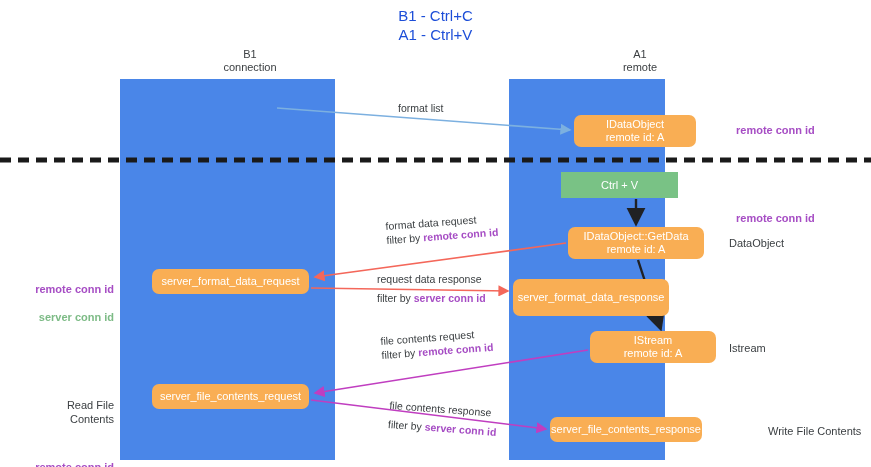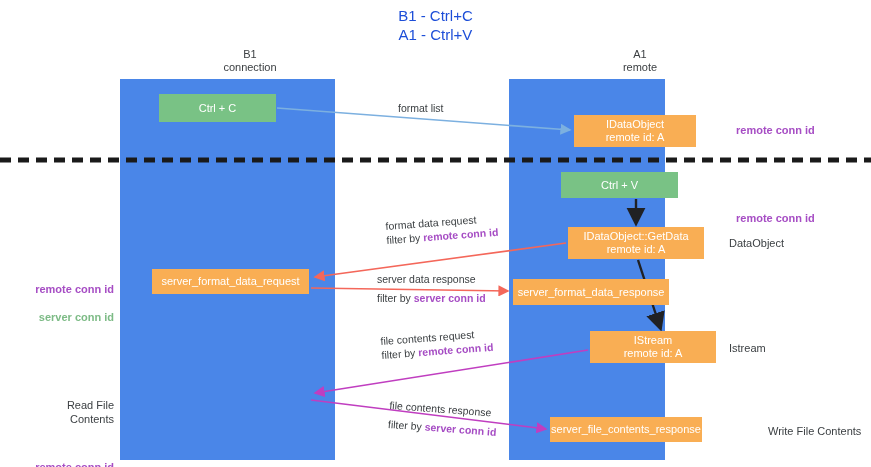--- a/index.html
+++ b/index.html
@@ -34,28 +34,28 @@
   #lane-a1{left:509px;top:79px;width:156px;height:381px;}
 
   
   .box{
     box-sizing:border-box;
     display:flex;align-items:center;justify-content:center;
     text-align:center;color:#ffffff;font-size:11px;line-height:13px;
     white-space:pre-line;
   }
   .box.green{background:#79c285;}
-  .box.orange{background:#f9ae54;}
+  .box.orange{background:#f9ae54;border-radius:7px;}
 
   #box-ctrlc{left:159px;top:94px;width:117px;height:28px;}
   #box-idataobject{left:574px;top:115px;width:122px;height:32px;}
   #box-ctrlv{left:550px;top:172px;width:117px;height:26px;margin-left:11px;}
   #box-getdata{left:568px;top:227px;width:136px;height:32px;}
   #box-sfdreq{left:152px;top:269px;width:157px;height:25px;}
-  #box-sfdresp{left:513px;top:279px;width:156px;height:26px;}
+  #box-sfdresp{left:513px;top:279px;width:156px;height:37px;}
   #box-istream{left:590px;top:331px;width:126px;height:32px;}
   #box-sfcreq{left:152px;top:384px;width:157px;height:25px;}
   #box-sfcresp{left:550px;top:417px;width:152px;height:25px;}
 
   
   .anno{font-size:11px;line-height:14px;white-space:pre-line;}
   .anno.purple{color:#a64dc4;font-weight:bold;}
   .anno.grey{color:#3c4043;}
   #anno-remote-1{left:736px;top:123px;}
   #anno-remote-2{left:736px;top:211px;}
@@ -141,30 +141,30 @@
 
     <g>
       <line x1="588" y1="350" x2="315" y2="393" stroke="#c03ec0" stroke-width="1.6" marker-end="url(#ah-mag)"></line>
     </g>
 
     <g>
       <line x1="311" y1="400" x2="546" y2="429" stroke="#c03ec0" stroke-width="1.6" marker-end="url(#ah-mag)"></line>
     </g>
   </svg>
 
-  <div class="abs box green" id="box-ctrlc">Ctrl + C</div>
   <div class="abs box orange" id="box-idataobject">IDataObject
 remote id: A</div>
   <div class="abs box green" id="box-ctrlv">Ctrl + V</div>
   <div class="abs box orange" id="box-getdata">IDataObject::GetData
 remote id: A</div>
   <div class="abs box orange" id="box-sfdreq">server_format_data_request</div>
   <div class="abs box orange" id="box-sfdresp">server_format_data_response</div>
   <div class="abs box orange" id="box-istream">IStream
 remote id: A</div>
+  <div class="abs box orange" id="box-sfcreq">server_file_contents_request</div>
   <div class="abs box orange" id="box-sfcresp">server_file_contents_response</div>
 
   <div class="abs anno purple" id="anno-remote-1">remote conn id</div>
   <div class="abs anno purple" id="anno-remote-2">remote conn id</div>
   <div class="abs anno grey" id="anno-dataobject">DataObject</div>
   <div class="abs anno grey" id="anno-istream">Istream</div>
   <div class="abs anno grey" id="anno-write">Write File Contents</div>
 
   <div class="abs anno" id="anno-left-1">
     <div class="lbl-purple">remote conn id</div>
@@ -183,21 +183,21 @@
   </div>
 
   <div class="edge-text" id="et-fdreq">
     <div>format data request</div>
     <div>
       <span class="hl-grey">filter by </span><span class="hl-purple">remote conn id</span>
     </div>
   </div>
 
   <div class="edge-text" id="et-fdresp">
-    <div>server data response</div>
+    <div>request data response</div>
     <div style="height:5px"></div>
     <div>
       <span class="hl-grey">filter by </span><span class="hl-purple">server conn id</span>
     </div>
   </div>
 
   <div class="edge-text" id="et-fcreq">
     <div>file contents request</div>
     <div>
       <span class="hl-grey">filter by </span><span class="hl-purple">remote conn id</span>

